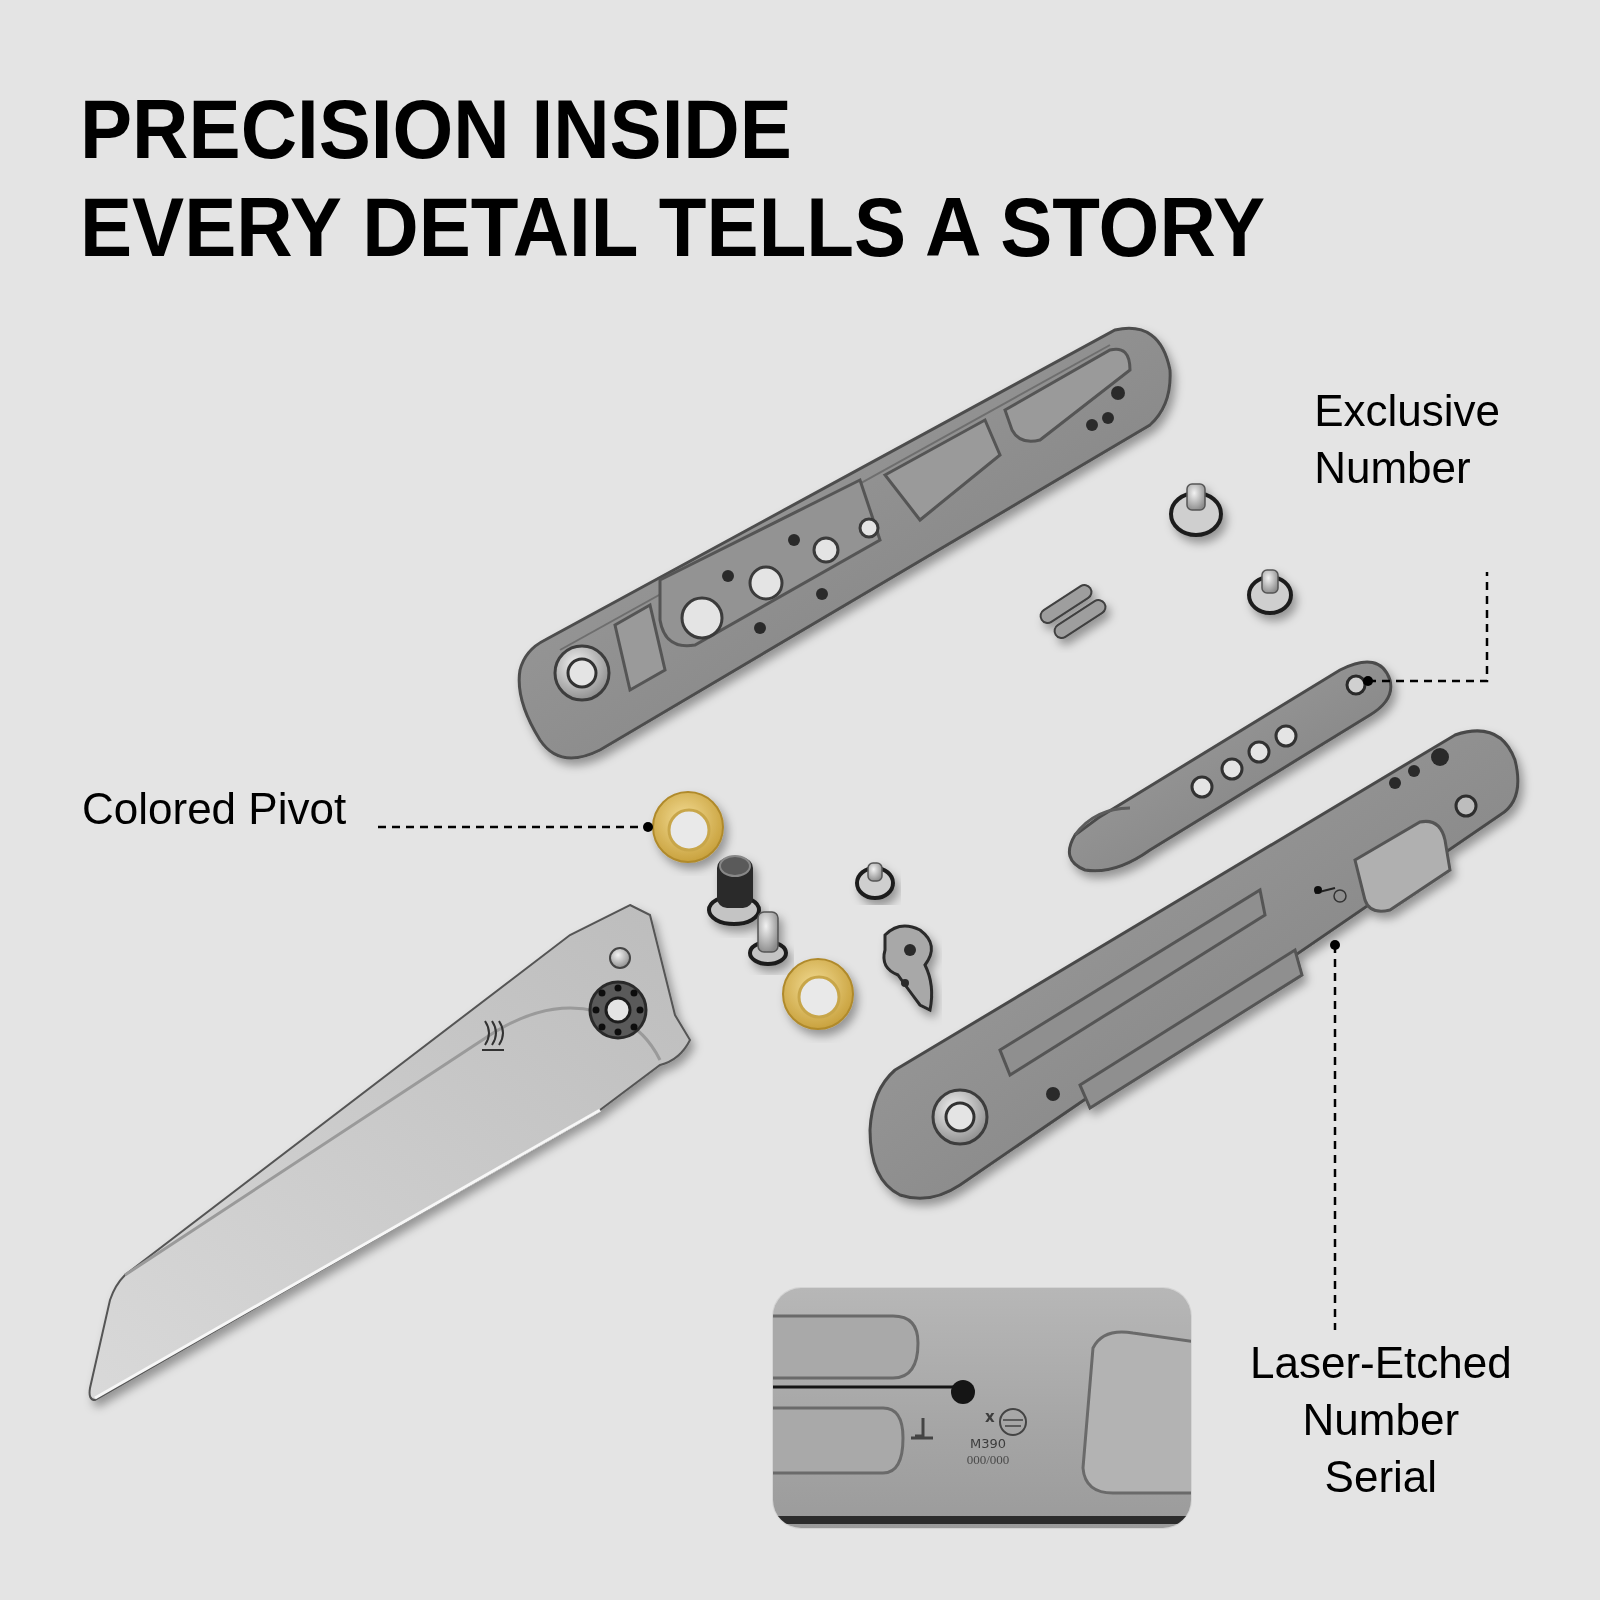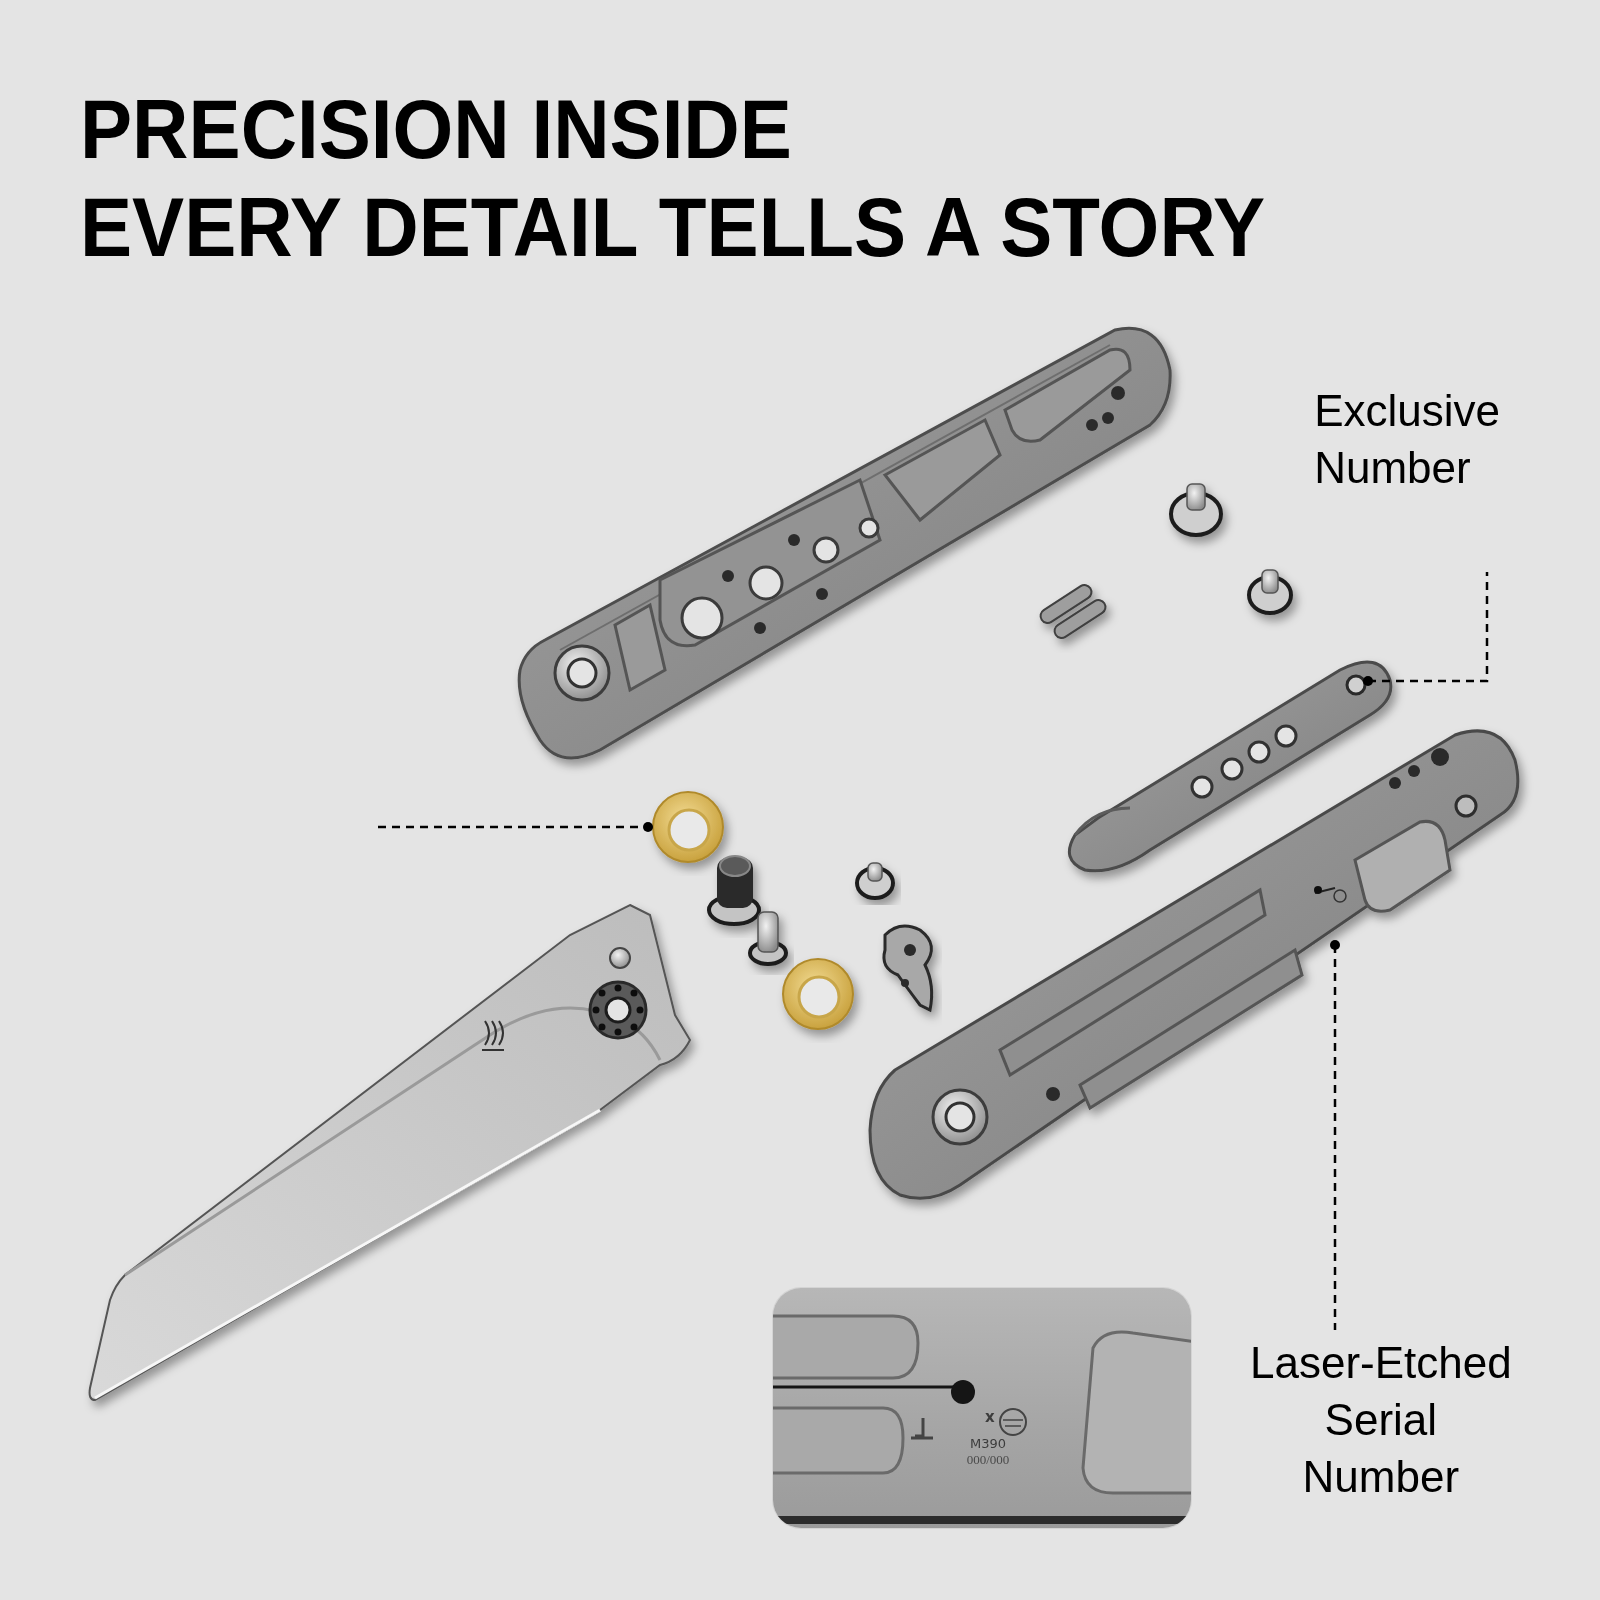--- a/index.html
+++ b/index.html
@@ -181,26 +181,27 @@
     <path d="M1335,945 V1330" fill="none" stroke="#000" stroke-width="2.5" stroke-dasharray="8,6"></path>
   </g>
 </svg>
 
 <div class="label lbl-clip">
   <span>Exclusive</span>
   <span>Number</span>
 </div>
 
 <div class="label lbl-collar">
+  <span>Colored Pivot</span>
 </div>
 
 <div class="label lbl-serial">
   <span>Laser-Etched</span>
+  <span>Number</span>
   <span>Serial</span>
-  <span>Number</span>
 </div>
 
 <div class="inset">
   <svg width="418" height="240" viewBox="0 0 418 240" style="position:absolute;left:0;top:0;">
     <path d="M-10,28 H120 Q145,28 145,55 Q145,90 120,90 H-10 Z" fill="#a9a9a9" stroke="#6a6a6a" stroke-width="3"></path>
     <path d="M-10,120 H110 Q130,120 130,150 Q130,185 110,185 H-10 Z" fill="#a9a9a9" stroke="#6a6a6a" stroke-width="3"></path>
     <path d="M320,60 Q330,40 360,45 L430,55 V205 L340,205 Q312,205 310,180 Z" fill="#b3b3b3" stroke="#6a6a6a" stroke-width="3"></path>
     <path d="M-10,99 H185" stroke="#151515" stroke-width="3"></path>
     <circle cx="190" cy="104" r="12" fill="#151515"></circle>
     <g>

